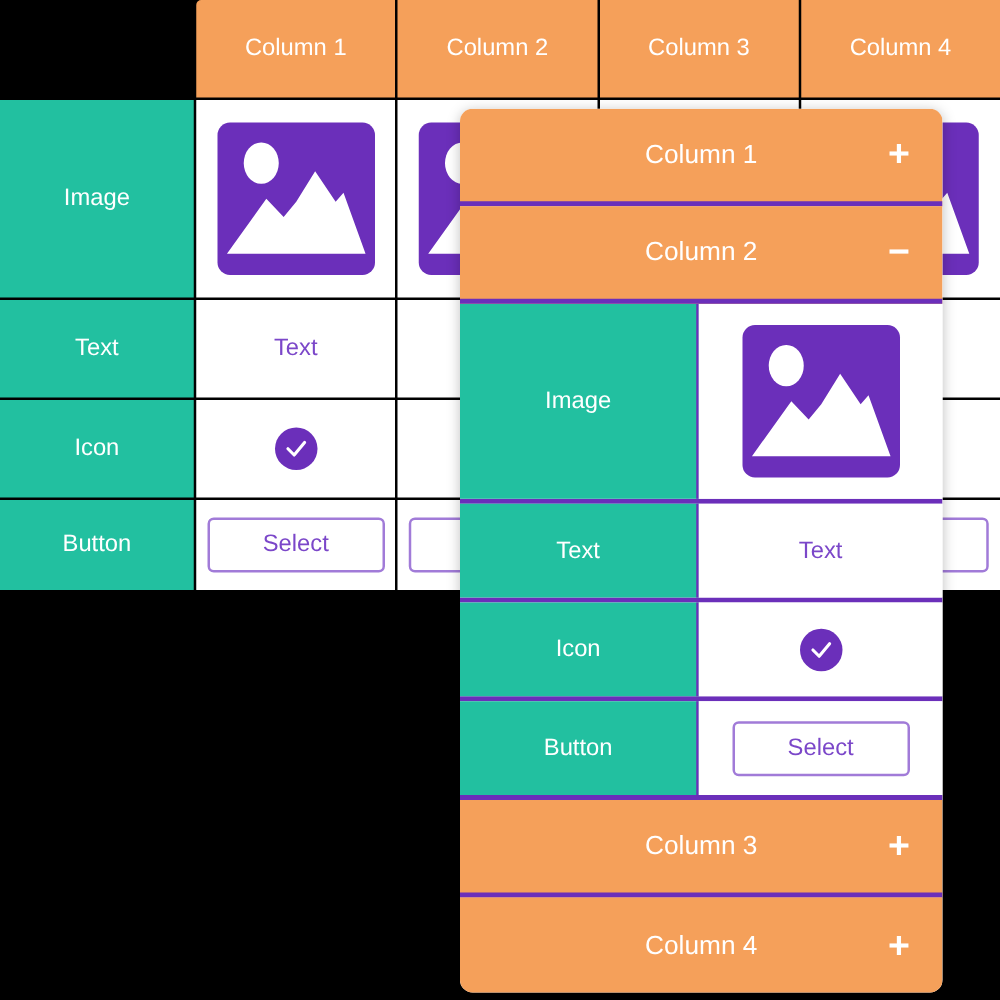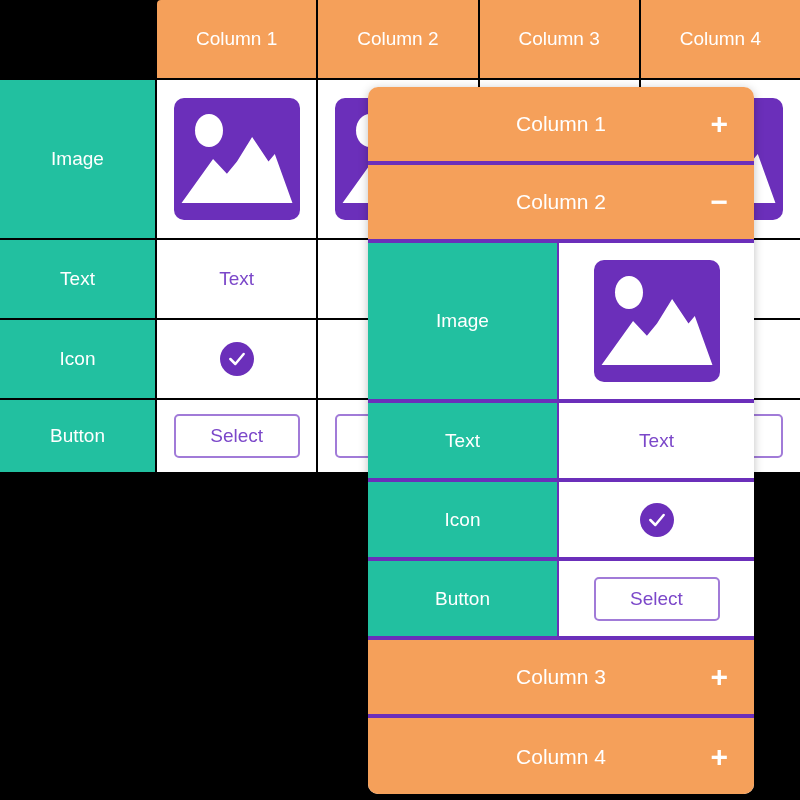--- a/index.html
+++ b/index.html
@@ -114,21 +114,21 @@
   }
   .check-icon svg { display: block; }
 
   .select-btn {
     border: 2px solid #A17BD8;
     border-radius: 5px;
     background: #ffffff;
     color: #7B47C9;
     font-size: 19px;
     padding: 9px 0;
-    width: 126px;
+    width: 142px;
     text-align: center;
     box-sizing: border-box;
     font-family: "Liberation Sans", sans-serif;
   }
 
   
   #overlay {
     position: absolute;
     left: 368px;
     top: 87px;

